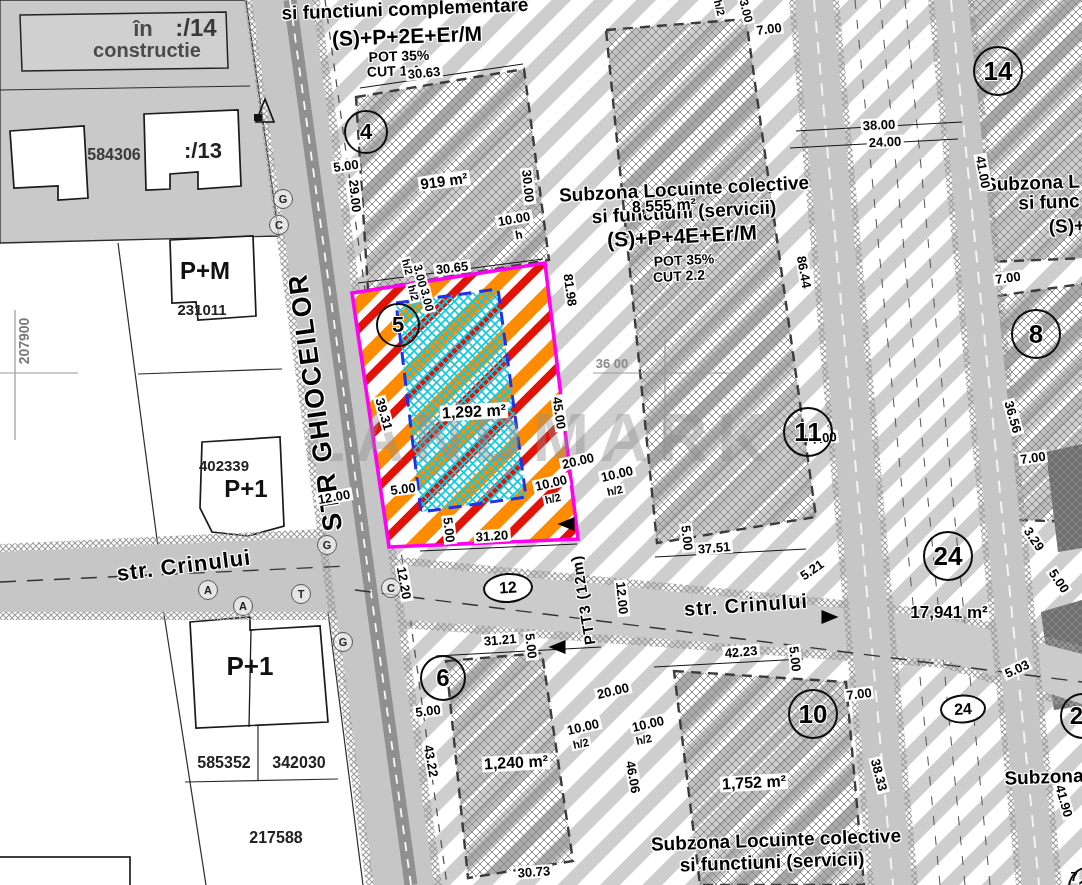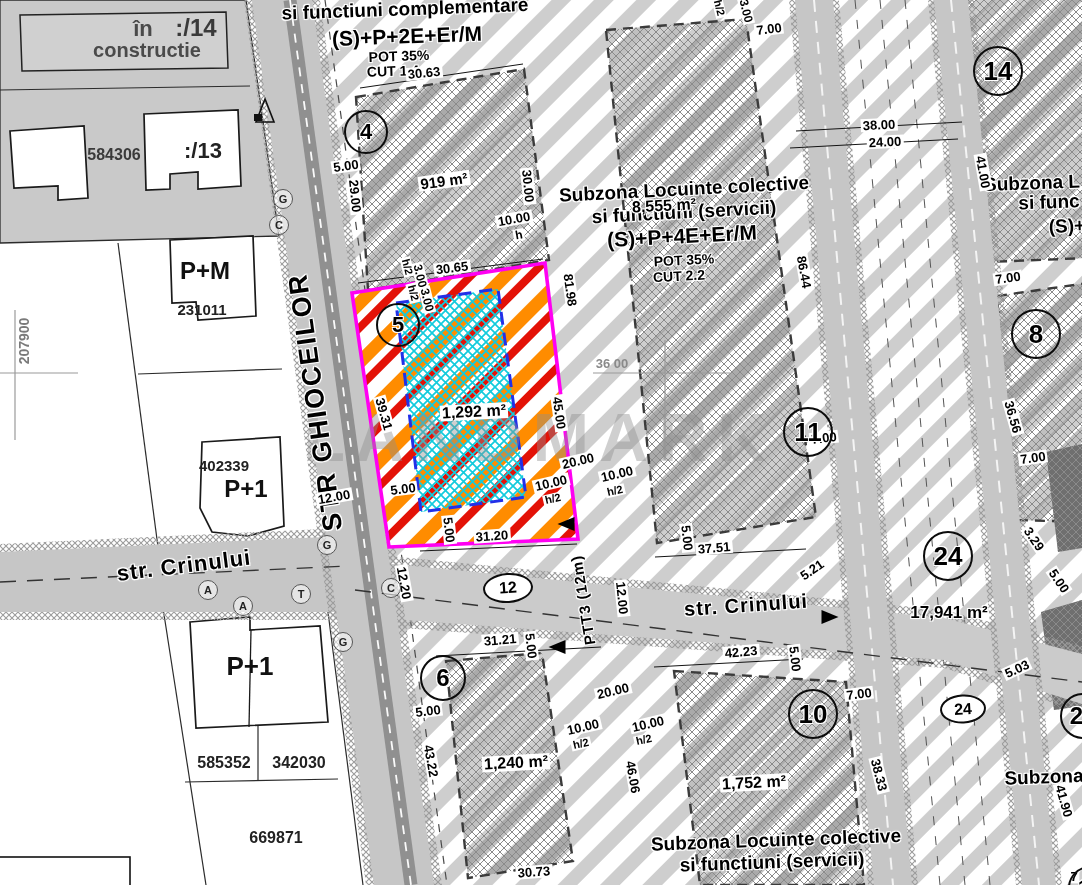--- a/index.html
+++ b/index.html
@@ -273,21 +273,21 @@
       <div class="lbl plain" style="font-size: 20px; color: rgb(74, 74, 74); left: 147px; top: 50px; transform: translate(-50%, -50%) rotate(0deg);">constructie</div>
       <div class="lbl plain" style="font-size: 16px; color: rgb(58, 58, 58); left: 114px; top: 155px; transform: translate(-50%, -50%) rotate(0deg);">584306</div>
       <div class="lbl plain" style="font-size: 22px; color: rgb(34, 34, 34); left: 203px; top: 151px; transform: translate(-50%, -50%) rotate(0deg);">:/13</div>
       <div class="lbl plain" style="font-size: 24px; color: rgb(17, 17, 17); left: 205px; top: 271px; transform: translate(-50%, -50%) rotate(0deg);">P+M</div>
       <div class="lbl plain" style="font-size: 15px; color: rgb(34, 34, 34); left: 202px; top: 310px; transform: translate(-50%, -50%) rotate(0deg);">231011</div>
       <div class="lbl plain" style="font-size: 15px; color: rgb(34, 34, 34); left: 224px; top: 466px; transform: translate(-50%, -50%) rotate(0deg);">402339</div>
       <div class="lbl plain" style="font-size: 24px; color: rgb(17, 17, 17); left: 246px; top: 489px; transform: translate(-50%, -50%) rotate(0deg);">P+1</div>
       <div class="lbl plain" style="font-size: 26px; color: rgb(17, 17, 17); left: 250px; top: 666px; transform: translate(-50%, -50%) rotate(0deg);">P+1</div>
       <div class="lbl plain" style="font-size: 16px; color: rgb(34, 34, 34); left: 224px; top: 763px; transform: translate(-50%, -50%) rotate(0deg);">585352</div>
       <div class="lbl plain" style="font-size: 16px; color: rgb(34, 34, 34); left: 299px; top: 763px; transform: translate(-50%, -50%) rotate(0deg);">342030</div>
-      <div class="lbl plain" style="font-size: 16px; color: rgb(34, 34, 34); left: 276px; top: 838px; transform: translate(-50%, -50%) rotate(0deg);">669871</div>
+      <div class="lbl plain" style="font-size: 16px; color: rgb(34, 34, 34); left: 276px; top: 838px; transform: translate(-50%, -50%) rotate(0deg);">217588</div>
       <div class="lbl plain" style="font-size: 14px; color: rgb(122, 122, 122); left: 24px; top: 341px; transform: translate(-50%, -50%) rotate(-90deg);">207900</div>
       <div class="lbl plain" style="font-size: 13px; color: rgb(138, 138, 138); left: 612px; top: 364px; transform: translate(-50%, -50%) rotate(0deg);">36 00</div>
       <div class="circ" style="height: 40px; width: 40px; font-size: 22px; left: 366px; top: 132px; transform: translate(-50%, -50%) rotate(0deg);">4</div>
       <div class="circ" style="height: 40px; width: 40px; font-size: 22px; left: 398px; top: 325px; transform: translate(-50%, -50%) rotate(0deg);">5</div>
       <div class="circ" style="height: 42px; width: 42px; font-size: 24px; left: 443px; top: 678px; transform: translate(-50%, -50%) rotate(0deg);">6</div>
       <div class="circ" style="height: 46px; width: 46px; font-size: 26px; left: 813px; top: 714px; transform: translate(-50%, -50%) rotate(0deg);">10</div>
       <div class="circ" style="height: 46px; width: 46px; font-size: 26px; left: 808px; top: 432px; transform: translate(-50%, -50%) rotate(0deg);">11</div>
       <div class="circ" style="height: 46px; width: 46px; font-size: 26px; left: 998px; top: 71px; transform: translate(-50%, -50%) rotate(0deg);">14</div>
       <div class="circ" style="height: 46px; width: 46px; font-size: 26px; left: 1036px; top: 334px; transform: translate(-50%, -50%) rotate(0deg);">8</div>
       <div class="circ" style="height: 46px; width: 46px; font-size: 26px; left: 948px; top: 556px; transform: translate(-50%, -50%) rotate(0deg);">24</div>

